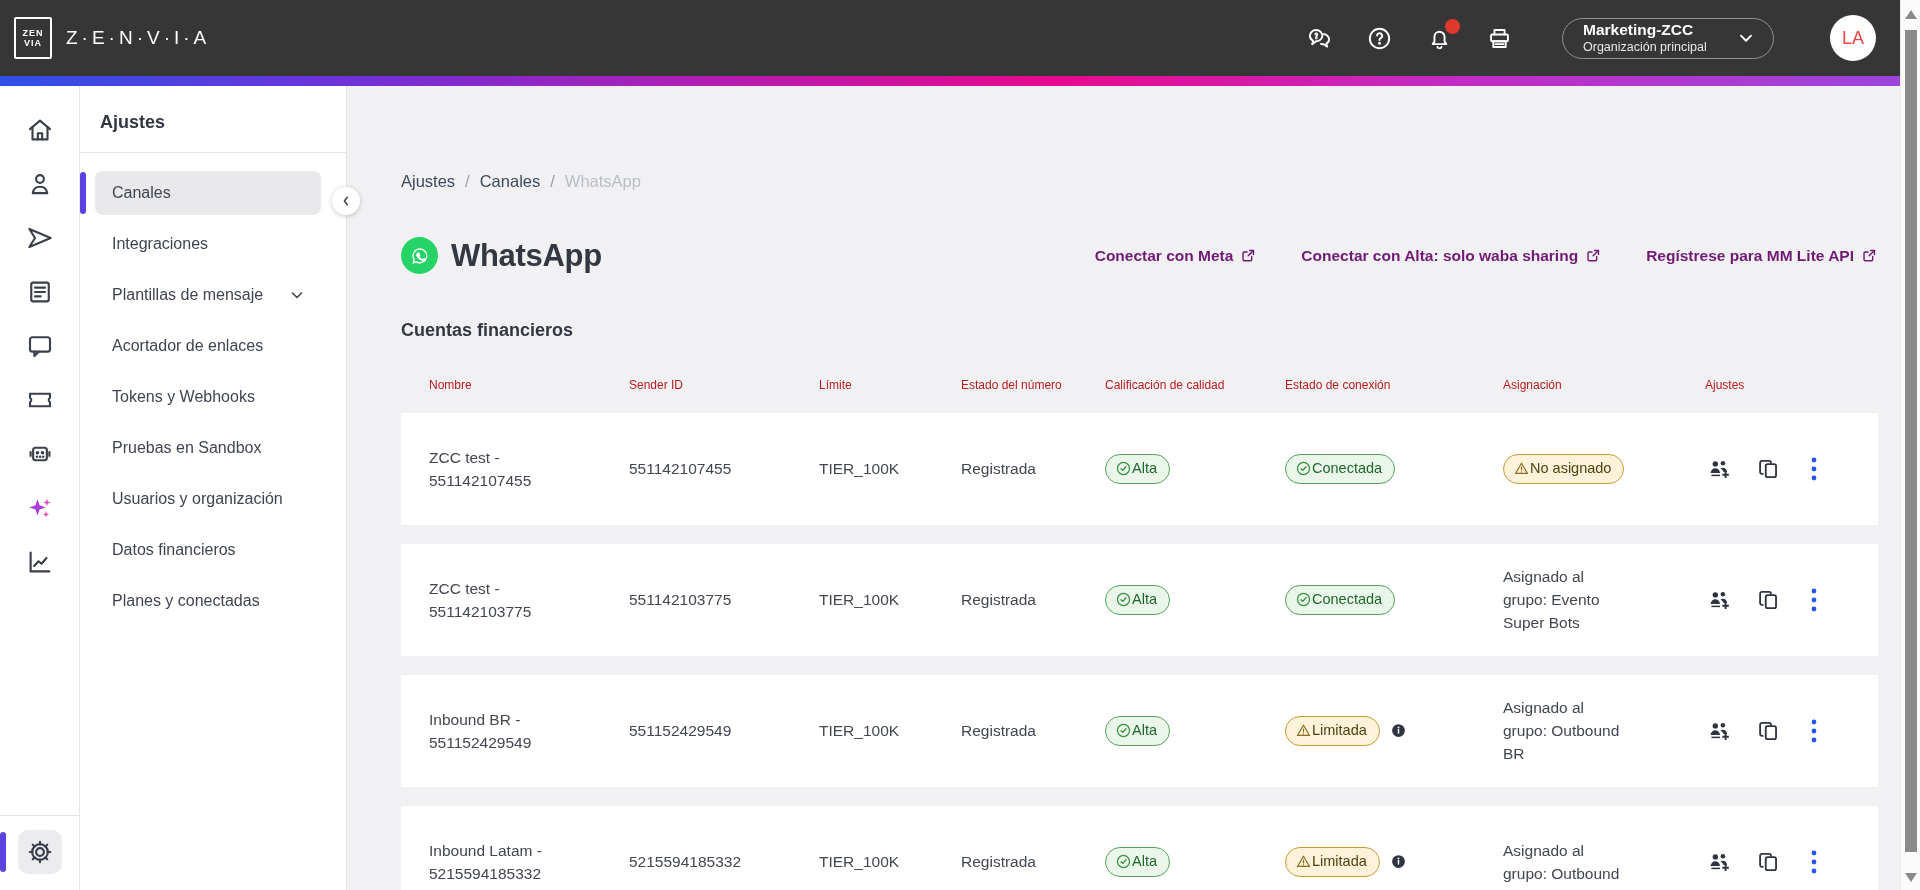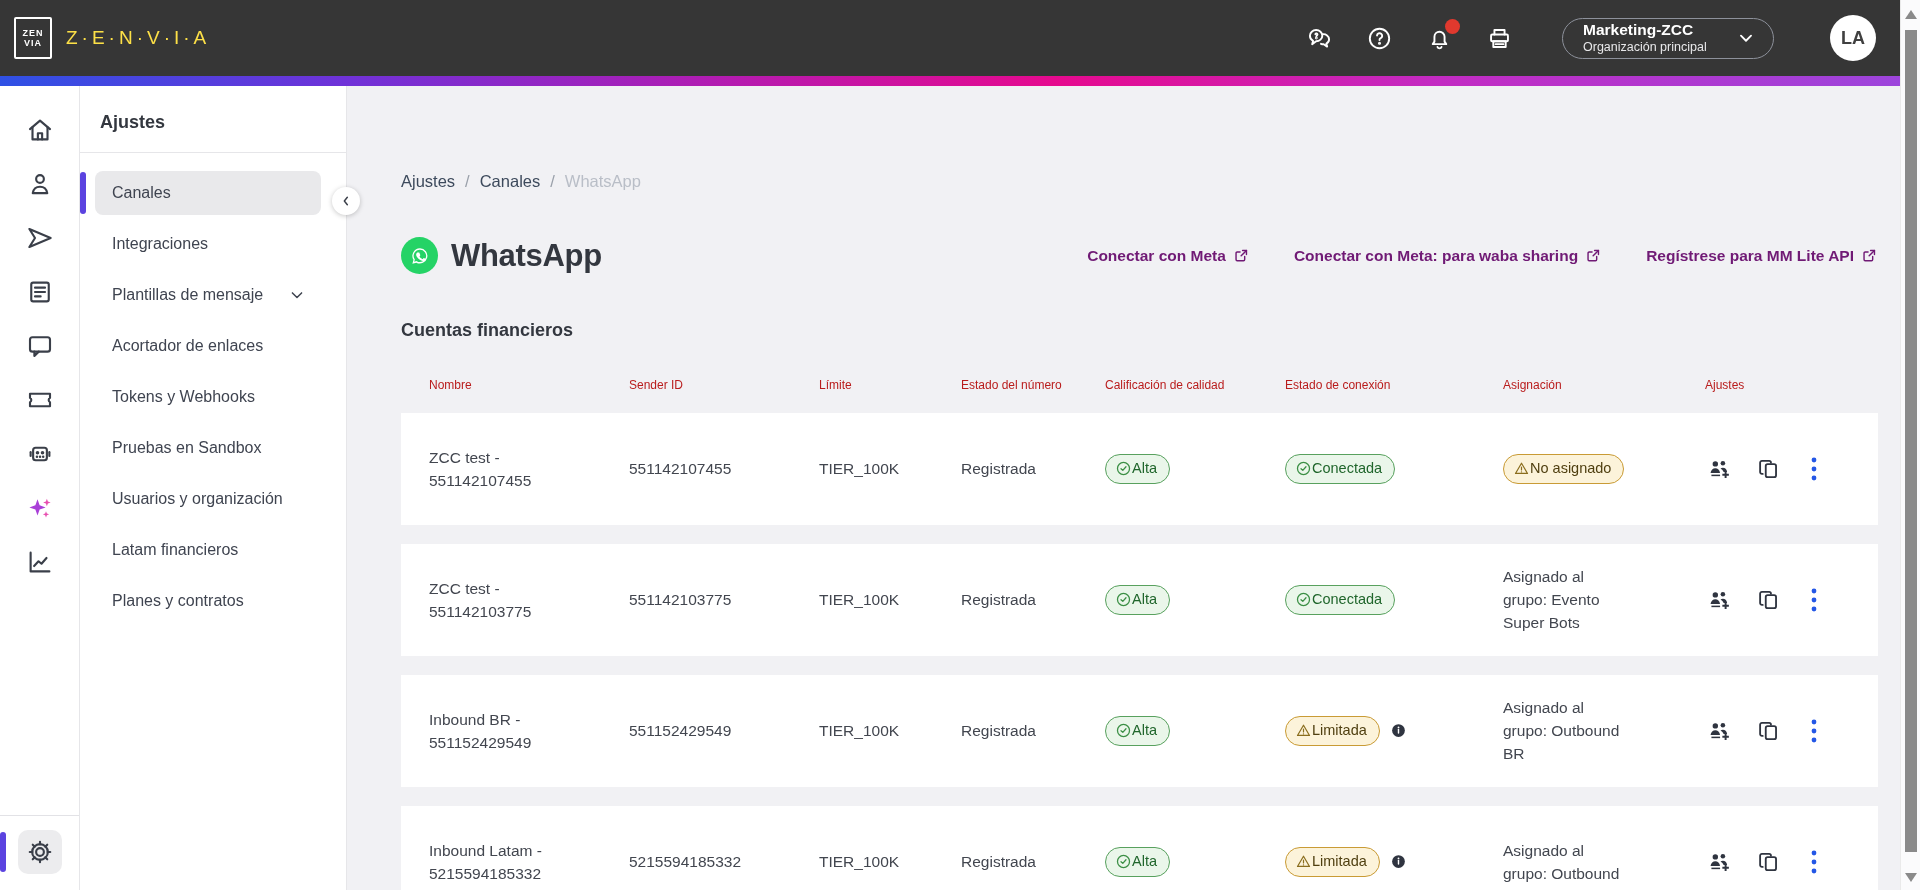--- a/index.html
+++ b/index.html
@@ -6,35 +6,35 @@
   html,body { width:1920px; height:890px; overflow:hidden; background:#f1f1f4;
               font-family:"Liberation Sans", sans-serif; }
 
   
   .topbar { position:relative; height:76px; background:#363636; display:flex; align-items:center;
             padding:0 44px 0 14px; z-index:5; }
   .logo-wrap { display:flex; align-items:center; gap:14px; }
   .logo-box { width:38px; height:42px; border:2px solid #fff; border-radius:2px; display:flex;
               flex-direction:column; align-items:center; justify-content:center; color:#fff;
               font-size:9px; font-weight:700; letter-spacing:1px; line-height:1.15; }
-  .logo-text { color:#fde047; font-size:19px; letter-spacing:4px; font-weight:500; }
+  .logo-text { color:#ffffff; font-size:19px; letter-spacing:4px; font-weight:500; }
   .topbar-right { margin-left:auto; display:flex; align-items:center; gap:30px; }
   .tb-icon { width:30px; height:30px; color:#fff; cursor:pointer; position:relative; display:flex;
              align-items:center; justify-content:center; }
   .tb-icon svg { width:27px; height:27px; }
   .bell-dot { position:absolute; top:-4px; right:-6px; width:15px; height:15px; border-radius:50%;
               background:#e0392e; }
   .org-pill { margin-left:18px; min-width:212px; height:41px; border:1px solid #8d919b; border-radius:26px;
               display:flex; align-items:center; padding:0 16px 0 20px; color:#fff; cursor:pointer; gap:10px; }
   .org-lines { display:flex; flex-direction:column; line-height:1.2; }
   .org-name { font-size:15.5px; font-weight:700; }
   .org-sub { font-size:12.5px; font-weight:400; color:#e8e8ea; }
   .org-chevron { margin-left:auto; width:22px; height:22px; color:#fff; }
-  .avatar { margin-left:26px; width:46px; height:46px; border-radius:50%; background:#fff; color:#404040;
-            display:flex; align-items:center; justify-content:center; font-weight:700; font-size:18px; cursor:pointer; }
+  .avatar { margin-left:26px; width:46px; height:46px; border-radius:50%; background:#fff; color:#ef4444;
+            display:flex; align-items:center; justify-content:center; font-weight:400; font-size:18px; cursor:pointer; }
 
   
   .grad { height:10px; background:linear-gradient(90deg,#2f51e5 0%,#6f32d8 18%,#b51bb0 38%,#e60a8e 55%,#c32bc3 75%,#9b46dd 100%); }
 
   
   .shell { display:flex; height:804px; }
 
   
   .rail { width:80px; background:#fff; border-right:1px solid #e6e6e9; display:flex; flex-direction:column;
           align-items:center; padding-top:22px; position:relative; }
@@ -284,25 +284,25 @@
   </div>
         <div class="sb-item">
     <span>Pruebas en Sandbox</span>
 
   </div>
         <div class="sb-item">
     <span>Usuarios y organización</span>
 
   </div>
         <div class="sb-item">
-    <span>Latam financieros</span>
-
-  </div>
-        <div class="sb-item">
-    <span>Planes y contratos</span>
+    <span>Datos financieros</span>
+
+  </div>
+        <div class="sb-item">
+    <span>Planes y conectadas</span>
 
   </div>
       </div>
   </div>
 
   <div class="main">
 
     <div class="breadcrumb">
         <span class="crumb">Ajustes</span>
         <span class="crumb-sep">/</span>
@@ -321,21 +321,21 @@
       <div class="links">
           <a class="ext-link">
     <span>Conectar con Meta</span>
     <svg viewBox="0 0 24 24" fill="none" stroke="currentColor" stroke-width="2" stroke-linecap="round" stroke-linejoin="round">
               <path d="M13.5 5 H19 V10.5"></path>
               <path d="M19 5 L11.5 12.5"></path>
               <path d="M16.5 13.5 v4.2 a1.6 1.6 0 0 1 -1.6 1.6 h-9 a1.6 1.6 0 0 1 -1.6 -1.6 v-9 a1.6 1.6 0 0 1 1.6 -1.6 H10"></path>
             </svg>
   </a>
           <a class="ext-link">
-    <span>Conectar con Meta: para waba sharing</span>
+    <span>Conectar con Alta: solo waba sharing</span>
     <svg viewBox="0 0 24 24" fill="none" stroke="currentColor" stroke-width="2" stroke-linecap="round" stroke-linejoin="round">
               <path d="M13.5 5 H19 V10.5"></path>
               <path d="M19 5 L11.5 12.5"></path>
               <path d="M16.5 13.5 v4.2 a1.6 1.6 0 0 1 -1.6 1.6 h-9 a1.6 1.6 0 0 1 -1.6 -1.6 v-9 a1.6 1.6 0 0 1 1.6 -1.6 H10"></path>
             </svg>
   </a>
           <a class="ext-link">
     <span>Regístrese para MM Lite API</span>
     <svg viewBox="0 0 24 24" fill="none" stroke="currentColor" stroke-width="2" stroke-linecap="round" stroke-linejoin="round">
               <path d="M13.5 5 H19 V10.5"></path>

